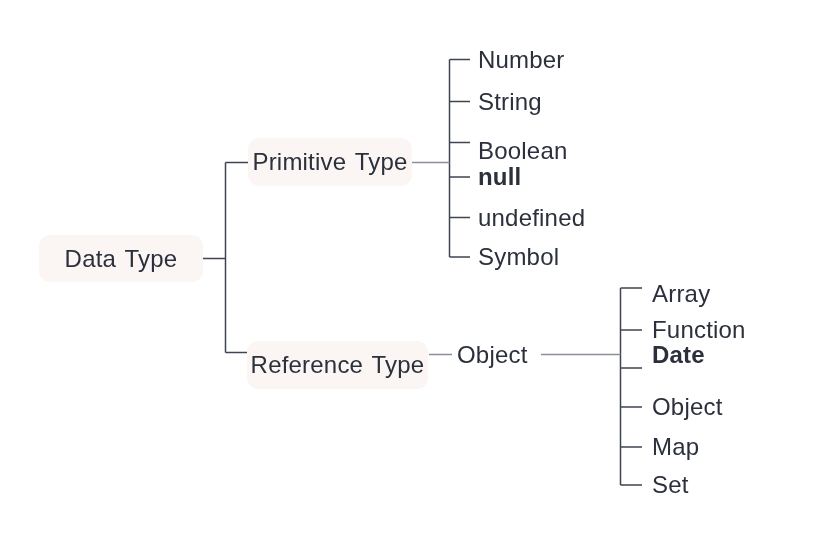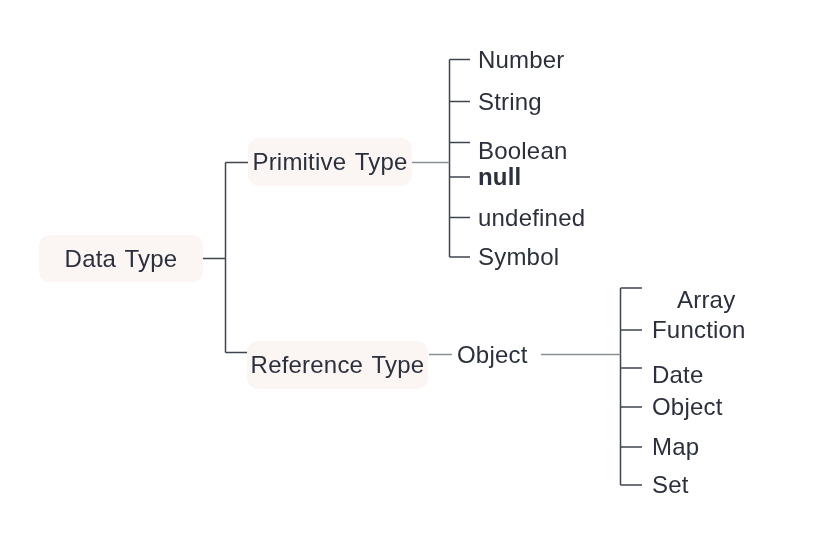--- a/index.html
+++ b/index.html
@@ -40,21 +40,21 @@
     height:30px;line-height:30px;
     font-size:24px;
     letter-spacing:0.2px;
     white-space:nowrap;
   }
   .leaf.lv{left:478px;}
   .leaf.rv{left:652px;}
   .leaf.object{left:457px;top:340px;}
   .l0{top:45px;}  .l1{top:87px;}  .l2{top:136px;}
   .l3{top:162px;font-weight:bold;} .l4{top:203px;} .l5{top:242px;}
-  .r0{top:285px;margin-left:25px;} .r1{top:315px;} .r2{top:360px;}
+  .r0{top:279px;} .r1{top:315px;} .r2{top:340px;font-weight:bold;}
   .r3{top:392px;} .r4{top:432px;} .r5{top:470px;}
 </style>
 </head>
 <body>
 
 <div class="canvas">
 
   <svg class="links" width="816" height="534" viewBox="0 0 816 534" aria-hidden="true">
 
     <path class="dark" d="M203 258.5 H225.5 M225.5 162.5 V352.5 M225.5 162.5 H248 M225.5 352.5 H247"></path>

